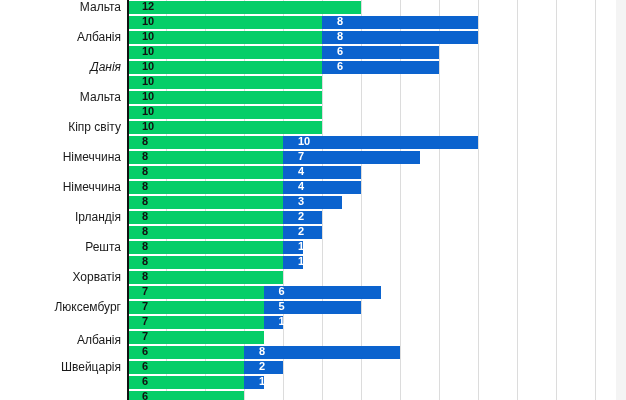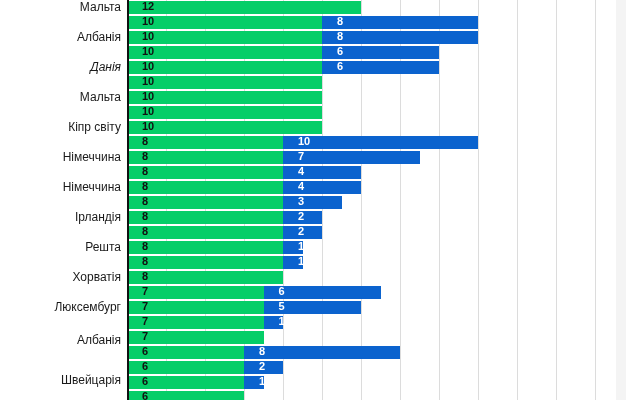--- a/index.html
+++ b/index.html
@@ -53,21 +53,21 @@
       <div class="cat-label" style="top: 60px; font-style: italic;">Данія</div>
       <div class="cat-label" style="top: 90px;">Мальта</div>
       <div class="cat-label" style="top: 120px;">Кіпр світу</div>
       <div class="cat-label" style="top: 150px;">Німеччина</div>
       <div class="cat-label" style="top: 180px;">Німеччина</div>
       <div class="cat-label" style="top: 210px;">Ірландія</div>
       <div class="cat-label" style="top: 240px;">Решта</div>
       <div class="cat-label" style="top: 270px;">Хорватія</div>
       <div class="cat-label" style="top: 300px;">Люксембург</div>
       <div class="cat-label" style="top: 333px;">Албанія</div>
-      <div class="cat-label" style="top: 373px;">Швейцарія</div>
+      <div class="cat-label" style="top: 360px;">Швейцарія</div>
     </div>
 
   <div class="plot">
     <div class="gridlayer" id="gridlayer">
         <div class="gridline" style="left: 39px;"></div>
         <div class="gridline" style="left: 78px;"></div>
         <div class="gridline" style="left: 117px;"></div>
         <div class="gridline" style="left: 156px;"></div>
         <div class="gridline" style="left: 195px;"></div>
         <div class="gridline" style="left: 234px;"></div>

